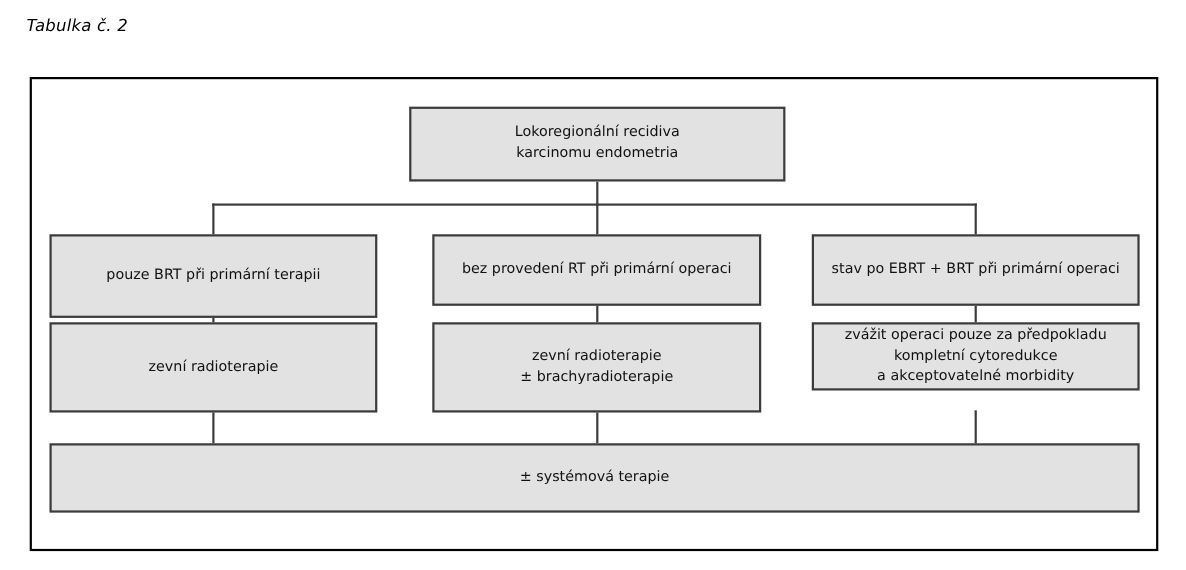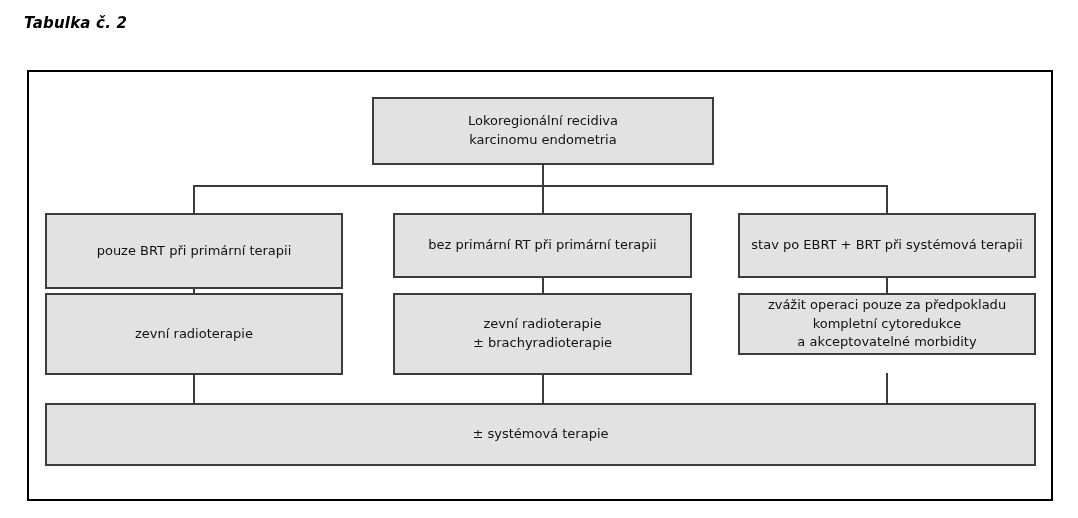--- a/index.html
+++ b/index.html
@@ -14,21 +14,21 @@
     color: #000000;
     position: relative;
     overflow: hidden;
   }
 
   #page-title {
     position: absolute;
     left: 24px;
     top: 14px;
     font-size: 15px;
-    font-weight: bold;
+    font-weight: normal;
     font-style: italic;
     letter-spacing: 0.2px;
     white-space: nowrap;
   }
 
   #diagram-frame {
     position: absolute;
     left: 27px;
     top: 70px;
     width: 1026px;
@@ -127,24 +127,24 @@
 
     <div class="node" id="node-root">
       <span class="node-text">Lokoregionální recidiva
 karcinomu endometria</span>
     </div>
 
     <div class="node" id="node-col1-r2">
       <span class="node-text">pouze BRT při primární terapii</span>
     </div>
     <div class="node" id="node-col2-r2">
-      <span class="node-text">bez primární RT při primární terapii</span>
+      <span class="node-text">bez provedení RT při primární operaci</span>
     </div>
     <div class="node" id="node-col3-r2">
-      <span class="node-text">stav po EBRT + BRT při systémová terapii</span>
+      <span class="node-text">stav po EBRT + BRT při primární operaci</span>
     </div>
 
     <div class="node" id="node-col1-r3">
       <span class="node-text">zevní radioterapie</span>
     </div>
     <div class="node" id="node-col2-r3">
       <span class="node-text">zevní radioterapie
 ± brachyradioterapie</span>
     </div>
     <div class="node" id="node-col3-r3">

